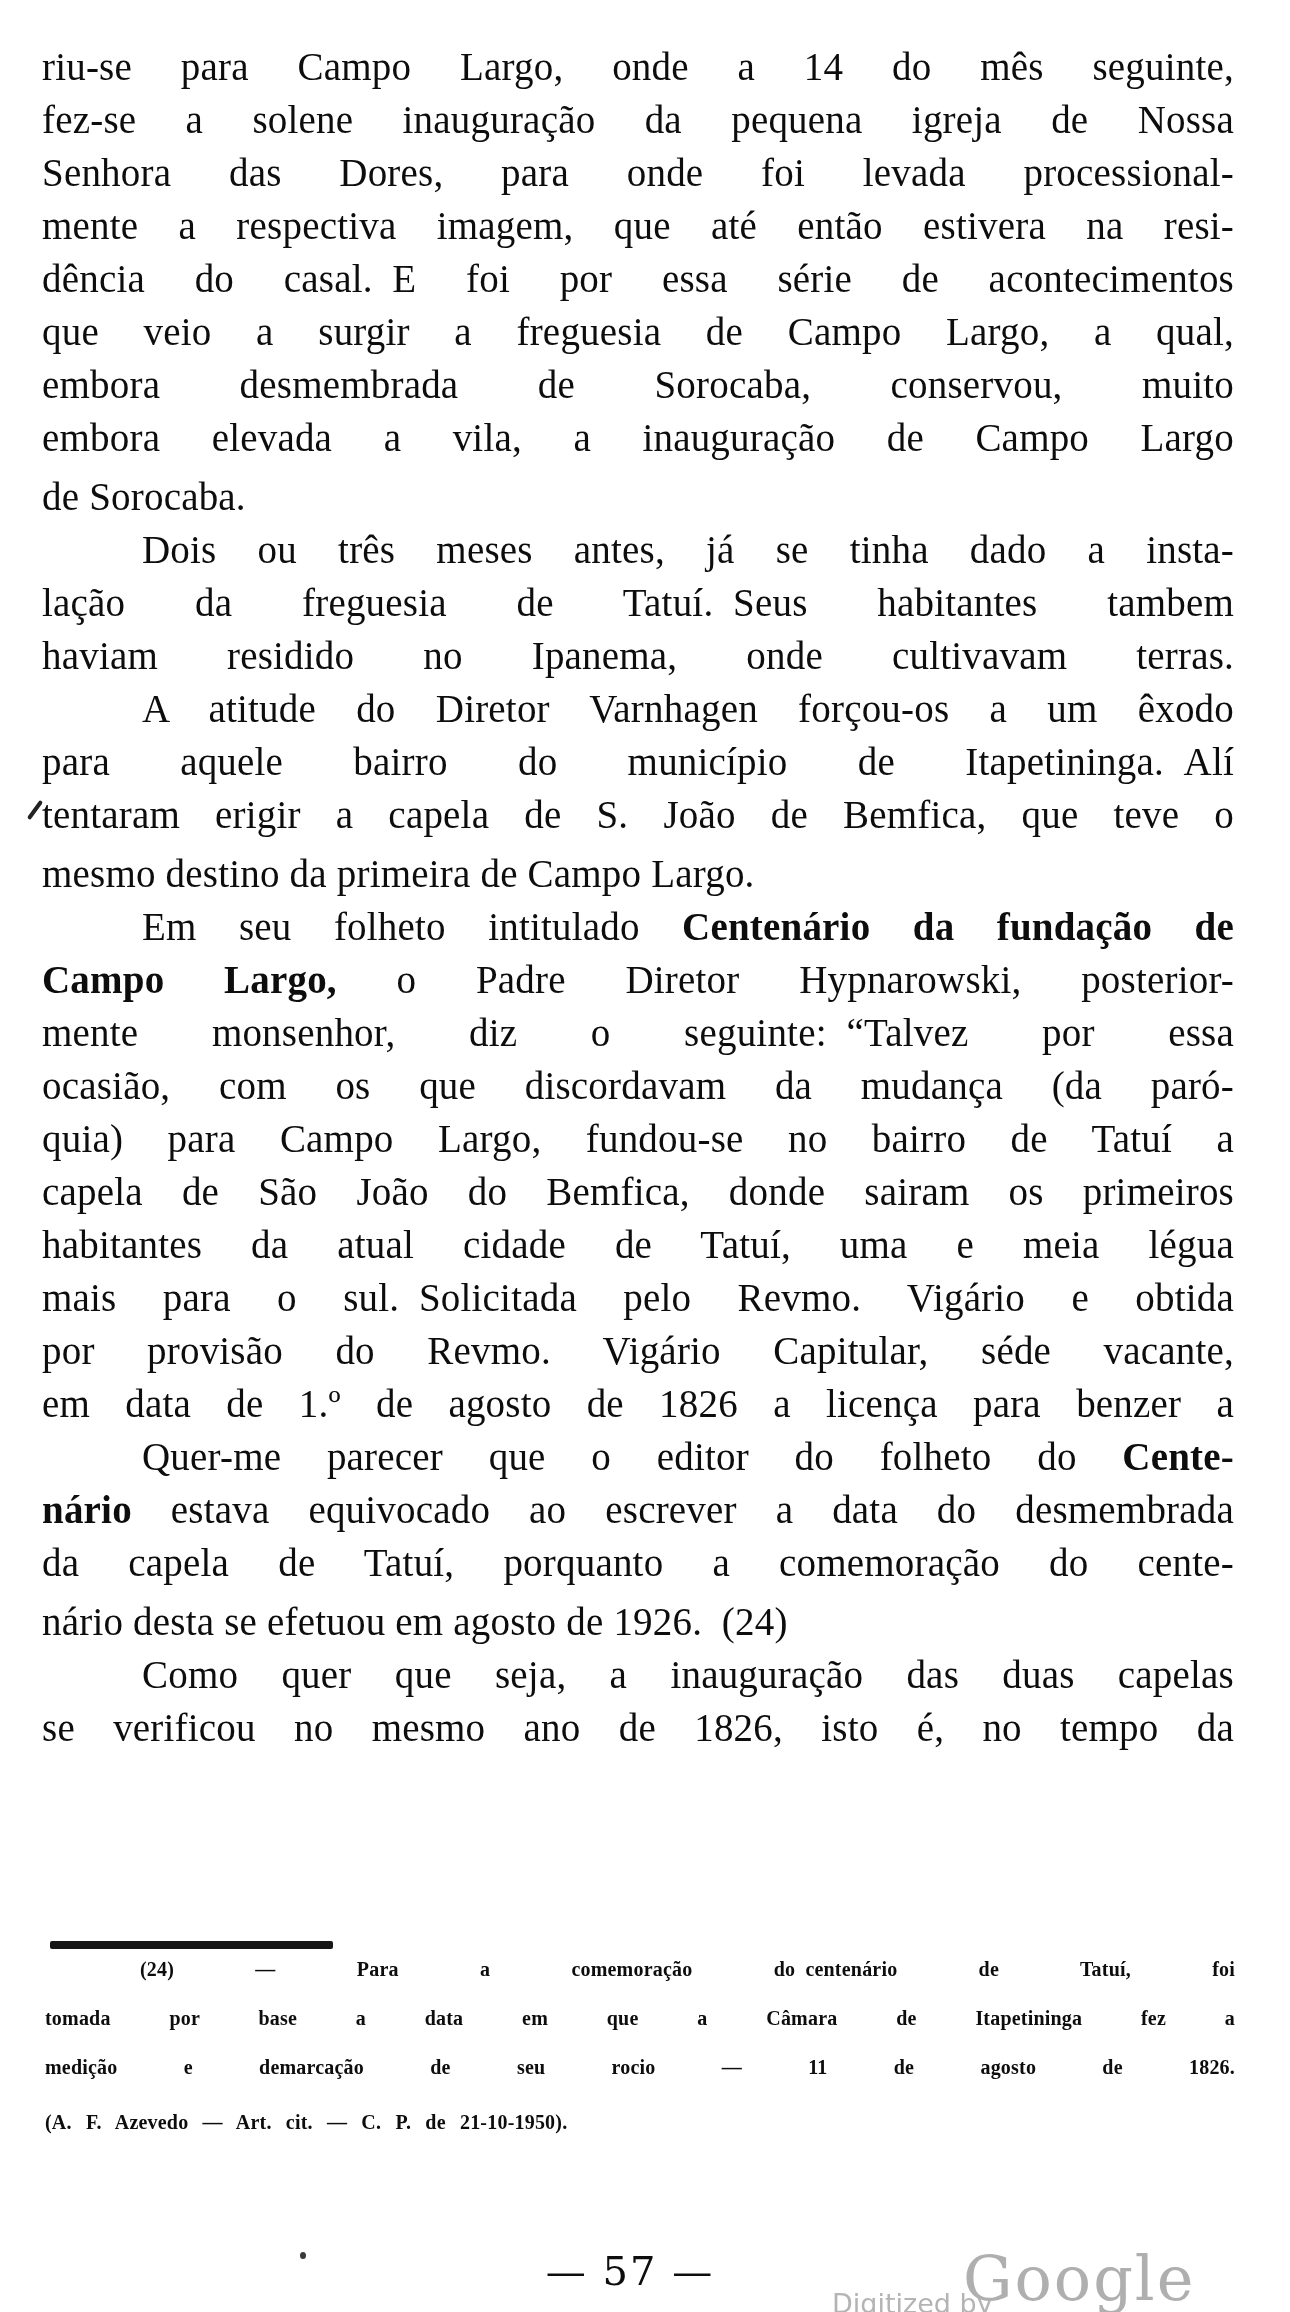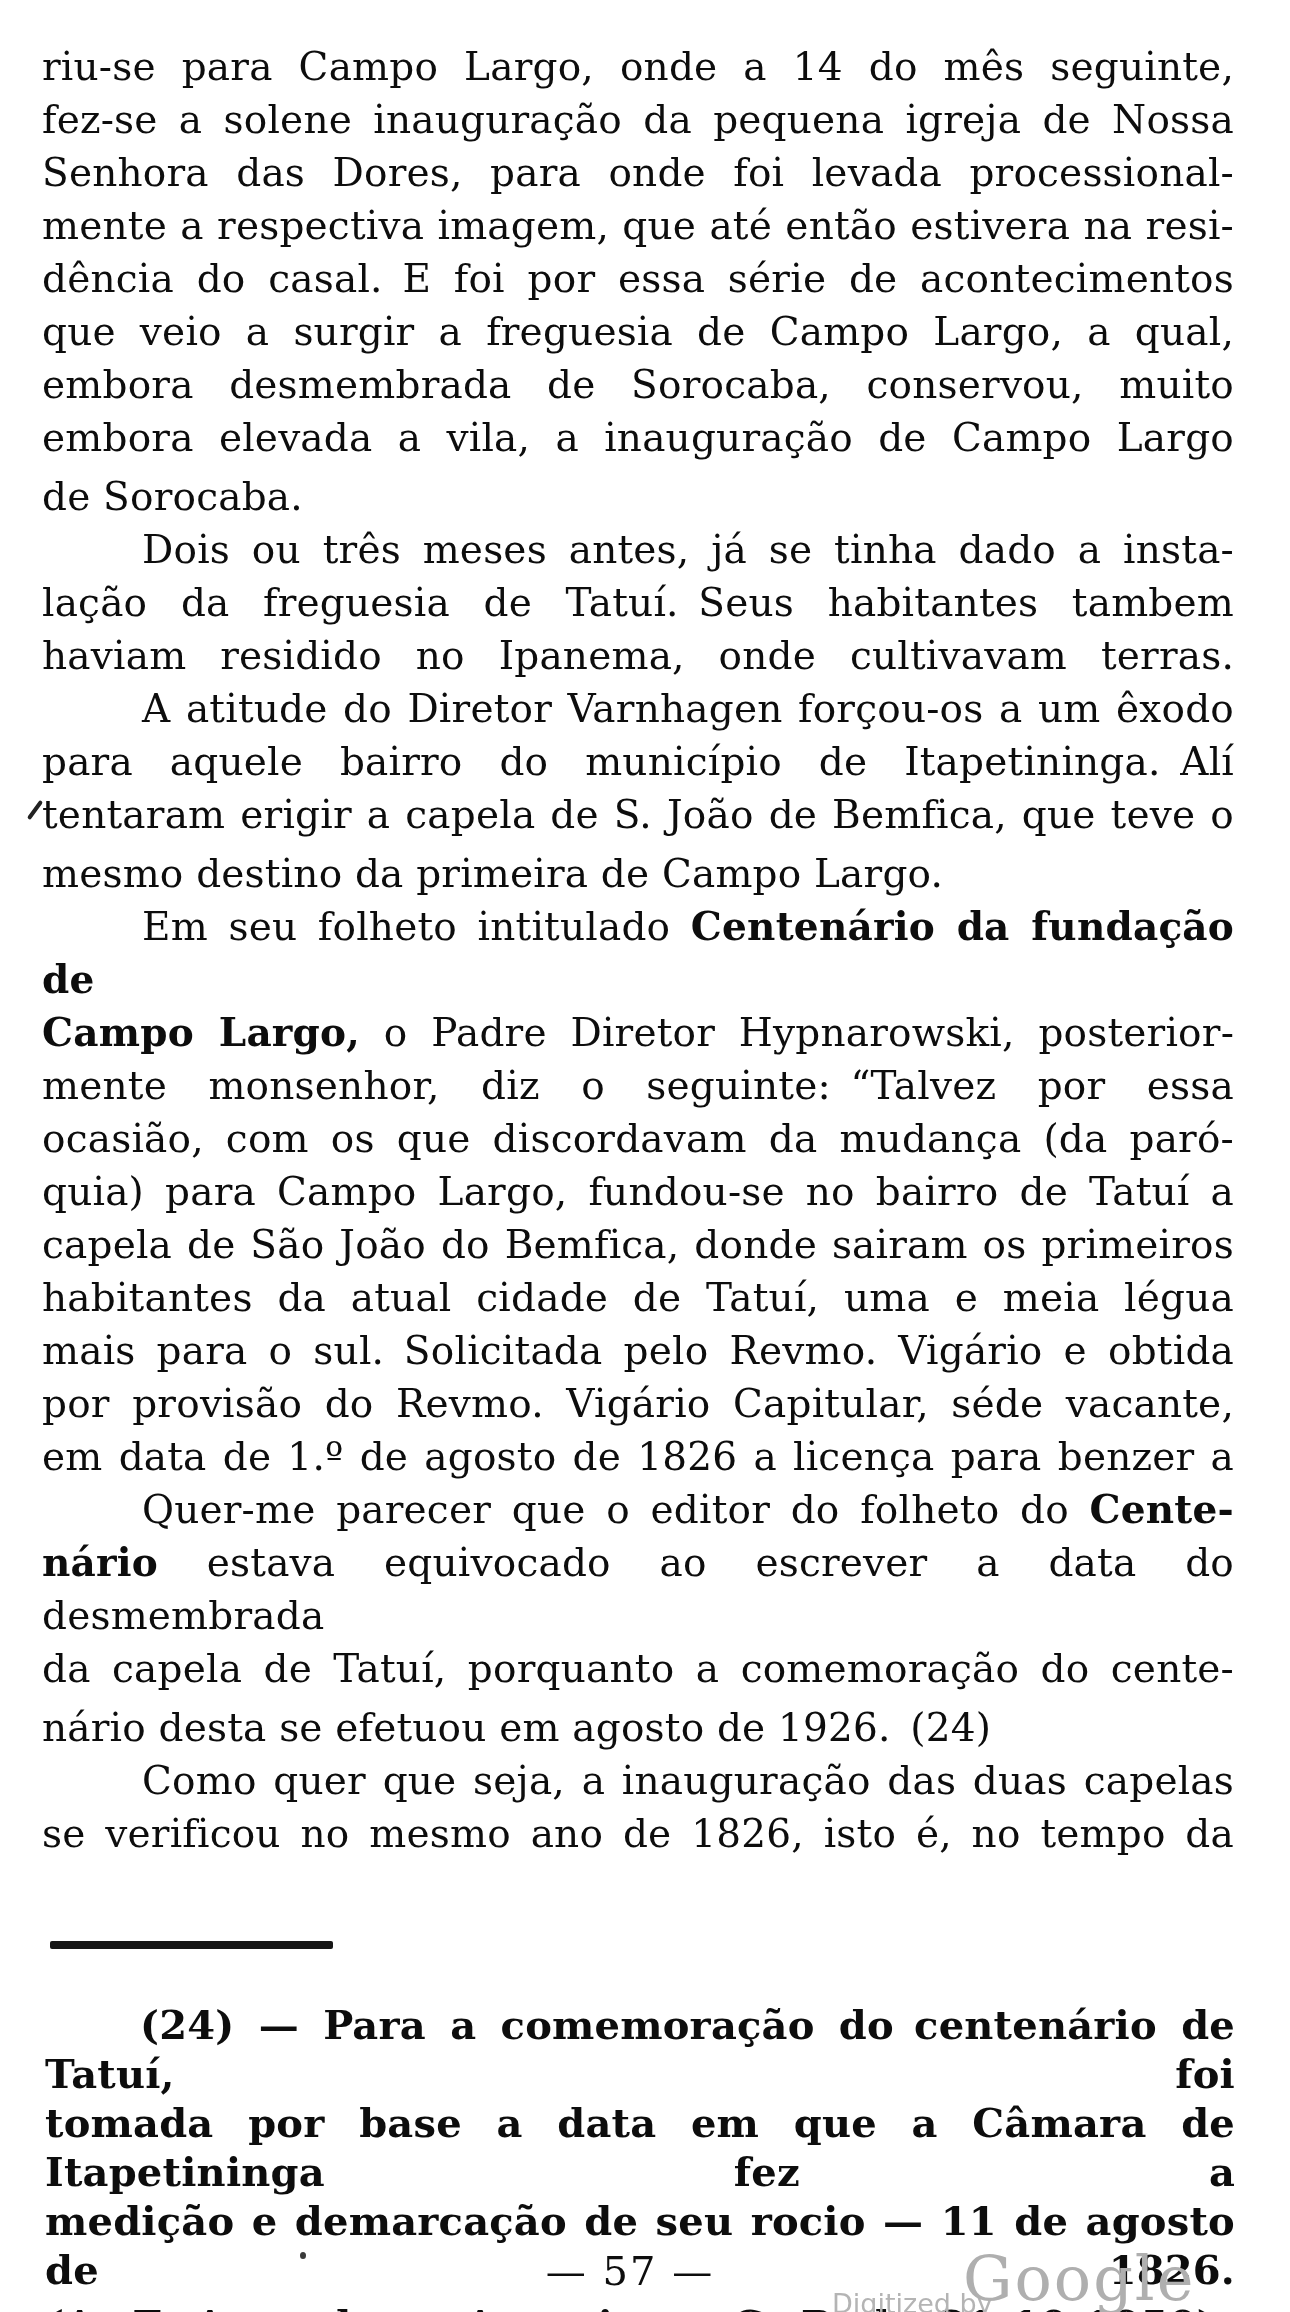--- a/index.html
+++ b/index.html
@@ -21,39 +21,40 @@
     left: 42px;
     top: 40px;
     width: 1192px;
     font-size: 39px;
     line-height: 53px;
     letter-spacing: 0.2px;
   }
   .line {
     text-align: justify;
     text-align-last: justify;
+    font-family: Liberation Serif, serif;
   }
   .line.indent { text-indent: 100px; }
   .line.no-justify { text-align-last: left; margin-top: 6px; }
   .line .b { font-weight: bold; }
   .rule {
     position: absolute;
     left: 50px;
     top: 1941px;
     width: 283px;
     height: 8px;
     background: #161616;
     border-radius: 2px;
   }
   .footnote {
     position: absolute;
     left: 45px;
-    top: 2000px;
+    top: 1945px;
     width: 1190px;
-    font-size: 40px;
+    font-size: 20px;
     line-height: 49px;
     font-weight: bold;
     letter-spacing: 0.2px;
   }
   .footnote .line.indent { text-indent: 95px; }
   .footnote .line.wide { word-spacing: 9px; }
   .page-number {
     position: absolute;
     left: 0;
     top: 2248px;

